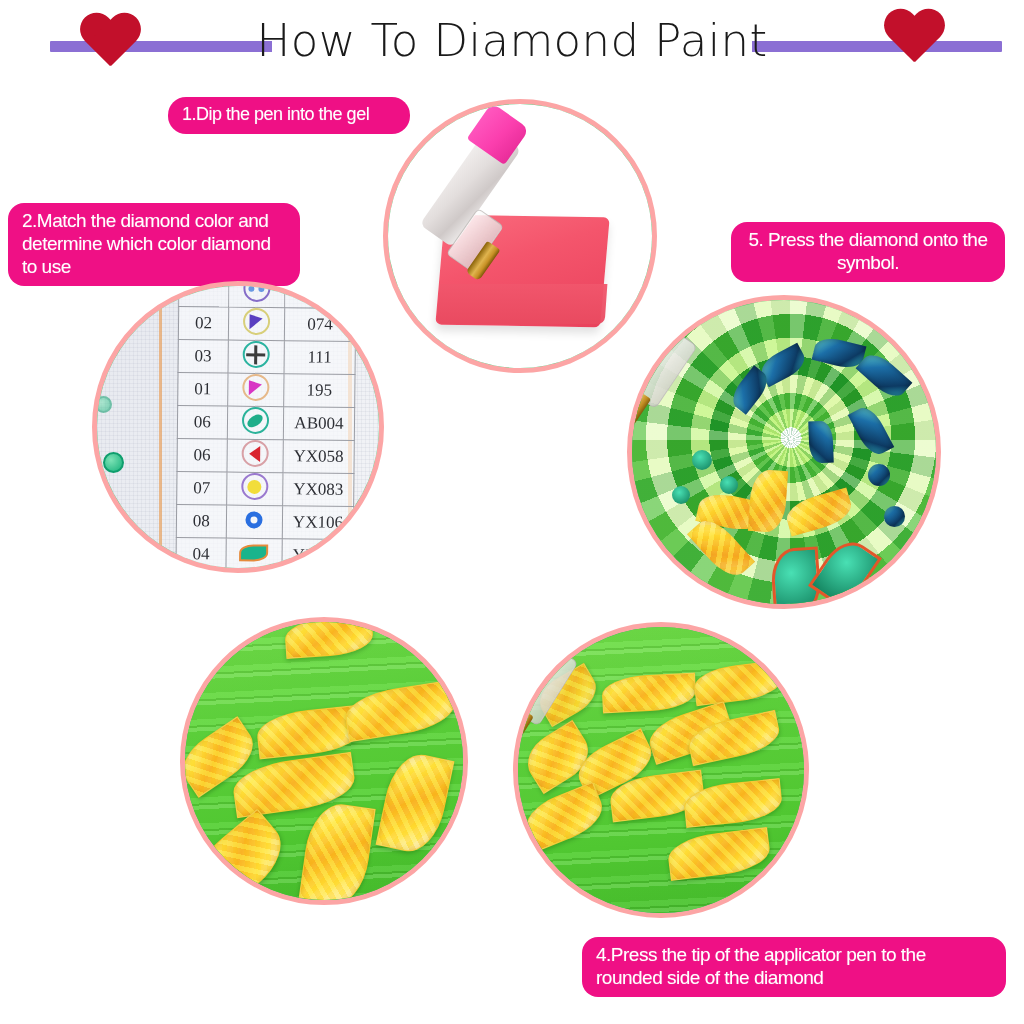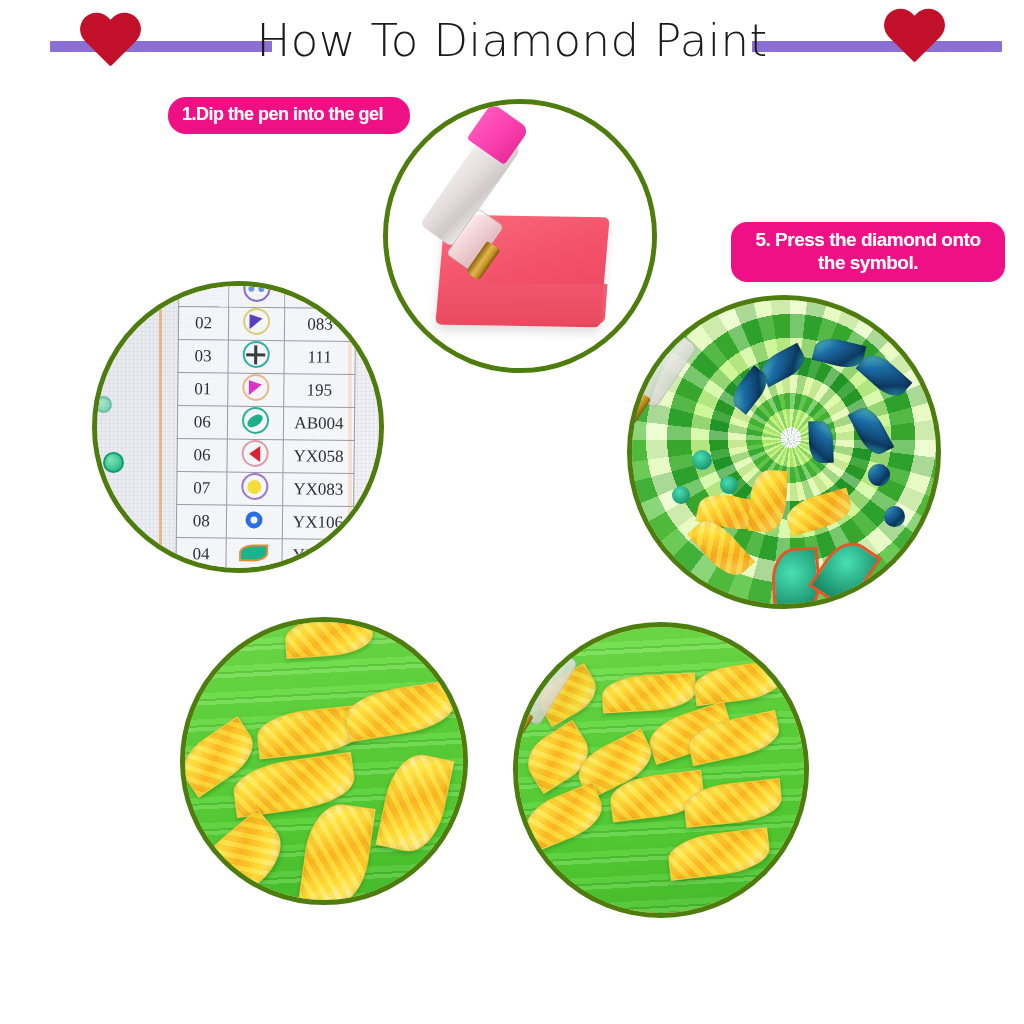--- a/index.html
+++ b/index.html
@@ -36,35 +36,35 @@
   .title-bg{
     position:absolute;left:272px;top:16px;width:480px;height:50px;
     background:#ffffff;
   }
 
   
   .label{
     position:absolute;background:#ef1085;color:#ffffff;
     border-radius:16px;padding:6px 14px 8px 14px;
     font-family:"Liberation Sans","DejaVu Sans",sans-serif;
-    font-weight:bold;font-size:19px;line-height:23px;
+    font-weight:normal;font-size:19px;line-height:23px;
     letter-spacing:-.5px;box-sizing:border-box;
     text-shadow:0 0 1px rgba(255,255,255,.35);
   }
   #label-1{left:168px;top:97px;width:242px;border-radius:18px;font-size:18px;}
   #label-2{left:8px;top:203px;width:292px;}
   #label-5{left:731px;top:222px;width:274px;text-align:center;}
   #label-3{left:8px;top:934px;width:412px;}
   #label-4{left:582px;top:937px;width:424px;}
 
   
   .circ{
     position:absolute;border-radius:50%;
-    border:5px solid #4d7c0f;overflow:hidden;
-    background:#fdba74;box-sizing:border-box;
+    border:5px solid #fca5a5;overflow:hidden;
+    background:#22c55e;box-sizing:border-box;
   }
   #circle-gel{left:383px;top:99px;width:274px;height:274px;}
   #circle-chart{left:92px;top:281px;width:292px;height:292px;}
   #circle-press{left:627px;top:295px;width:314px;height:314px;}
   #circle-tray{left:180px;top:617px;width:288px;height:288px;}
   #circle-pickup{left:513px;top:622px;width:296px;height:296px;}
   .ph{position:absolute;left:0;top:0;width:100%;height:100%;}
 
   
   .gel-bg{background:#ffffff;}
@@ -222,38 +222,39 @@
     <div class="ph gel-bg">
       <div class="gel-pad"></div>
       <div class="gel-pad2"></div>
       <div class="pen-body"></div>
       <div class="pen-cap"></div>
       <div class="pen-clear"></div>
       <div class="pen-gold"></div>
     </div>
   </div>
 
+  <div class="label" id="label-2">2.Match the diamond color and determine which color diamond to use</div>
 
   <div class="circ" id="circle-chart">
     <div class="ph chart-canvas">
       <div class="chart-orange"></div>
       <div class="chart-orange2"></div>
       <div class="green-blob" style="left:6px;top:166px;"></div>
       <div class="green-blob" style="left:-2px;top:110px;width:13px;height:13px;opacity:.55;"></div>
       <table class="tbl">
         <tbody>
             <tr style="opacity: 0.9;">
               <td class="c-num"></td>
               <td class="c-sym"><span class="sym" style="border:2px solid #7b5fc4;"><span class="sym-i" style="width:6px;height:6px;border-radius:50%;background:#5b8fe0;margin-left:-5px;"></span><span class="sym-i" style="width:6px;height:6px;border-radius:50%;background:#5b8fe0;margin-left:5px;"></span></span></td>
               <td class="c-code">028</td>
             </tr>
             <tr>
               <td class="c-num">02</td>
               <td class="c-sym"><span class="sym" style="border:2px solid #d8cf7a;"><span class="sym-i" style="width:0;height:0;border-left:13px solid #5a3fc0;border-bottom:11px solid transparent;border-top:4px solid transparent;"></span></span></td>
-              <td class="c-code">083</td>
+              <td class="c-code">074</td>
             </tr>
             <tr>
               <td class="c-num">03</td>
               <td class="c-sym"><span class="sym" style="border:2px solid #2bb3a0;"><span class="sym-i" style="width:19px;height:3px;background:#3c3c3c;"></span><span class="sym-i" style="width:3px;height:19px;background:#3c3c3c;"></span></span></td>
               <td class="c-code">111</td>
             </tr>
             <tr>
               <td class="c-num">01</td>
               <td class="c-sym"><span class="sym" style="border:2px solid #e6b98a;"><span class="sym-i" style="width:0;height:0;border-left:13px solid #d836c4;border-bottom:11px solid transparent;border-top:4px solid transparent;"></span></span></td>
               <td class="c-code">195</td>
@@ -353,20 +354,21 @@
         </div>
       <div class="dgem" style="left:120px;top:182px;width:62px;height:100px;transform:rotate(8deg);">
           <span class="facets"></span>
         </div>
       <div class="dgem" style="left:8px;top:210px;width:92px;height:56px;transform:rotate(-40deg);">
           <span class="facets"></span>
         </div>
     </div>
   </div>
 
+  <div class="label" id="label-4">4.Press the tip of the applicator pen to the rounded side of the diamond</div>
 
   <div class="circ" id="circle-pickup">
     <div class="ph tray">
       <div class="dgem" style="left:84px;top:48px;width:92px;height:34px;transform:rotate(-3deg);">
           <span class="facets"></span>
         </div>
       <div class="dgem" style="left:176px;top:38px;width:86px;height:34px;transform:rotate(-7deg);">
           <span class="facets"></span>
         </div>
       <div class="dgem" style="left:130px;top:86px;width:82px;height:38px;transform:rotate(-18deg);">

